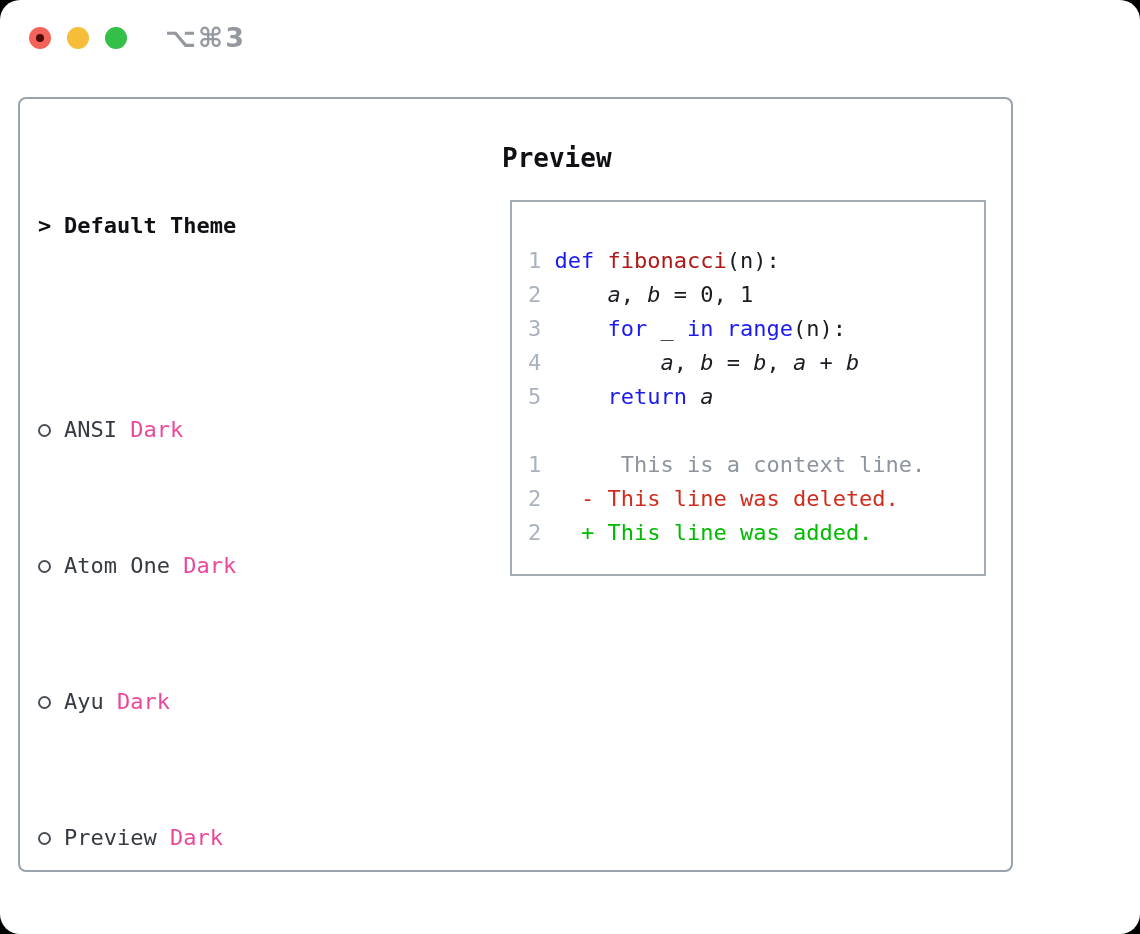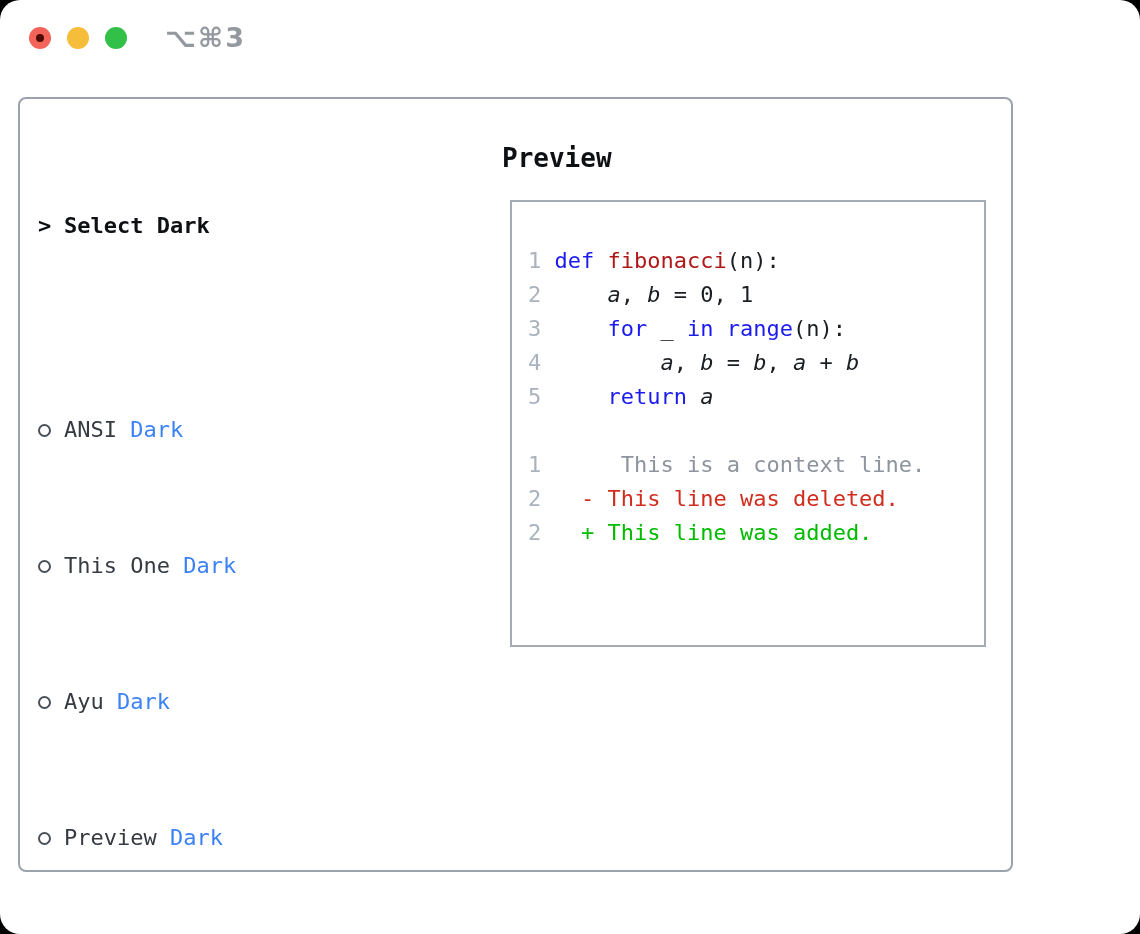--- a/index.html
+++ b/index.html
@@ -17,25 +17,25 @@
   .main-box{position:absolute;left:18px;top:97px;width:995px;height:775px;border:2px solid #9aa2ad;border-radius:8px;box-sizing:border-box;background:#fff;}
 
   
   .left-col{position:absolute;left:18px;top:42px;font-size:22px;line-height:34px;white-space:pre;}
   .row{display:flex;align-items:center;height:34px;white-space:pre;}
   .marker{width:26px;display:flex;align-items:center;flex:none;}
   .circle{width:13px;height:13px;border:2px solid #4a5058;border-radius:50%;box-sizing:border-box;display:inline-block;}
   .prompt{font-weight:700;color:#0b0d10;}
   .hdr{font-weight:700;color:#0e1013;}
   .name{color:#363b42;text-align:center;}
-  .suffix{color:#3b82f6;}
+  .suffix{color:#ec4899;}
 
   
   .pv-title{position:absolute;left:482px;top:42px;height:34px;line-height:34px;font-size:26px;font-weight:700;color:#0e1013;}
-  .pv-box{position:absolute;left:490px;top:101px;width:476px;height:447px;border:2px solid #a3abb5;box-sizing:border-box;background:#fff;padding:42px 0 0 16px;font-size:22px;line-height:34px;white-space:pre;overflow:hidden;}
+  .pv-box{position:absolute;left:490px;top:101px;width:476px;height:376px;border:2px solid #a3abb5;box-sizing:border-box;background:#fff;padding:42px 0 0 16px;font-size:22px;line-height:34px;white-space:pre;overflow:hidden;}
   .code-line{min-height:34px;white-space:pre;color:#1a1d21;}
   .ln{display:inline-block;width:2ch;color:#a9b2bd;}
   .kw{color:var(--c-keyword);}
   .fn{color:var(--c-function);}
   .ctx{color:var(--c-context);}
   .del{color:var(--c-deleted);text-align:right;}
   .add{color:var(--c-added);text-align:center;}
   .it{font-style:italic;}
 </style>
 </head>
@@ -52,32 +52,32 @@
       <span class="light light-green" style="background: rgb(51, 192, 72);"></span>
     </div>
     <span class="shortcut">⌥⌘3</span>
   </div>
 
   <div class="main-box">
 
     <div class="left-col">
       <div class="row">
         <span class="marker"><span class="prompt">&gt;</span></span>
-        <span class="hdr">Select Dark</span>
+        <span class="hdr">Default Theme</span>
       </div>
 
       <div id="theme-list">
   <div class="row option">
     <span class="marker"><span class="circle"></span></span>
     <span class="name">ANSI</span><span class="suffix"> Dark</span>
   </div>
 
   <div class="row option">
     <span class="marker"><span class="circle"></span></span>
-    <span class="name">This One</span><span class="suffix"> Dark</span>
+    <span class="name">Atom One</span><span class="suffix"> Dark</span>
   </div>
 
   <div class="row option">
     <span class="marker"><span class="circle"></span></span>
     <span class="name">Ayu</span><span class="suffix"> Dark</span>
   </div>
 
   <div class="row option">
     <span class="marker"><span class="circle"></span></span>
     <span class="name">Preview</span><span class="suffix"> Dark</span>

